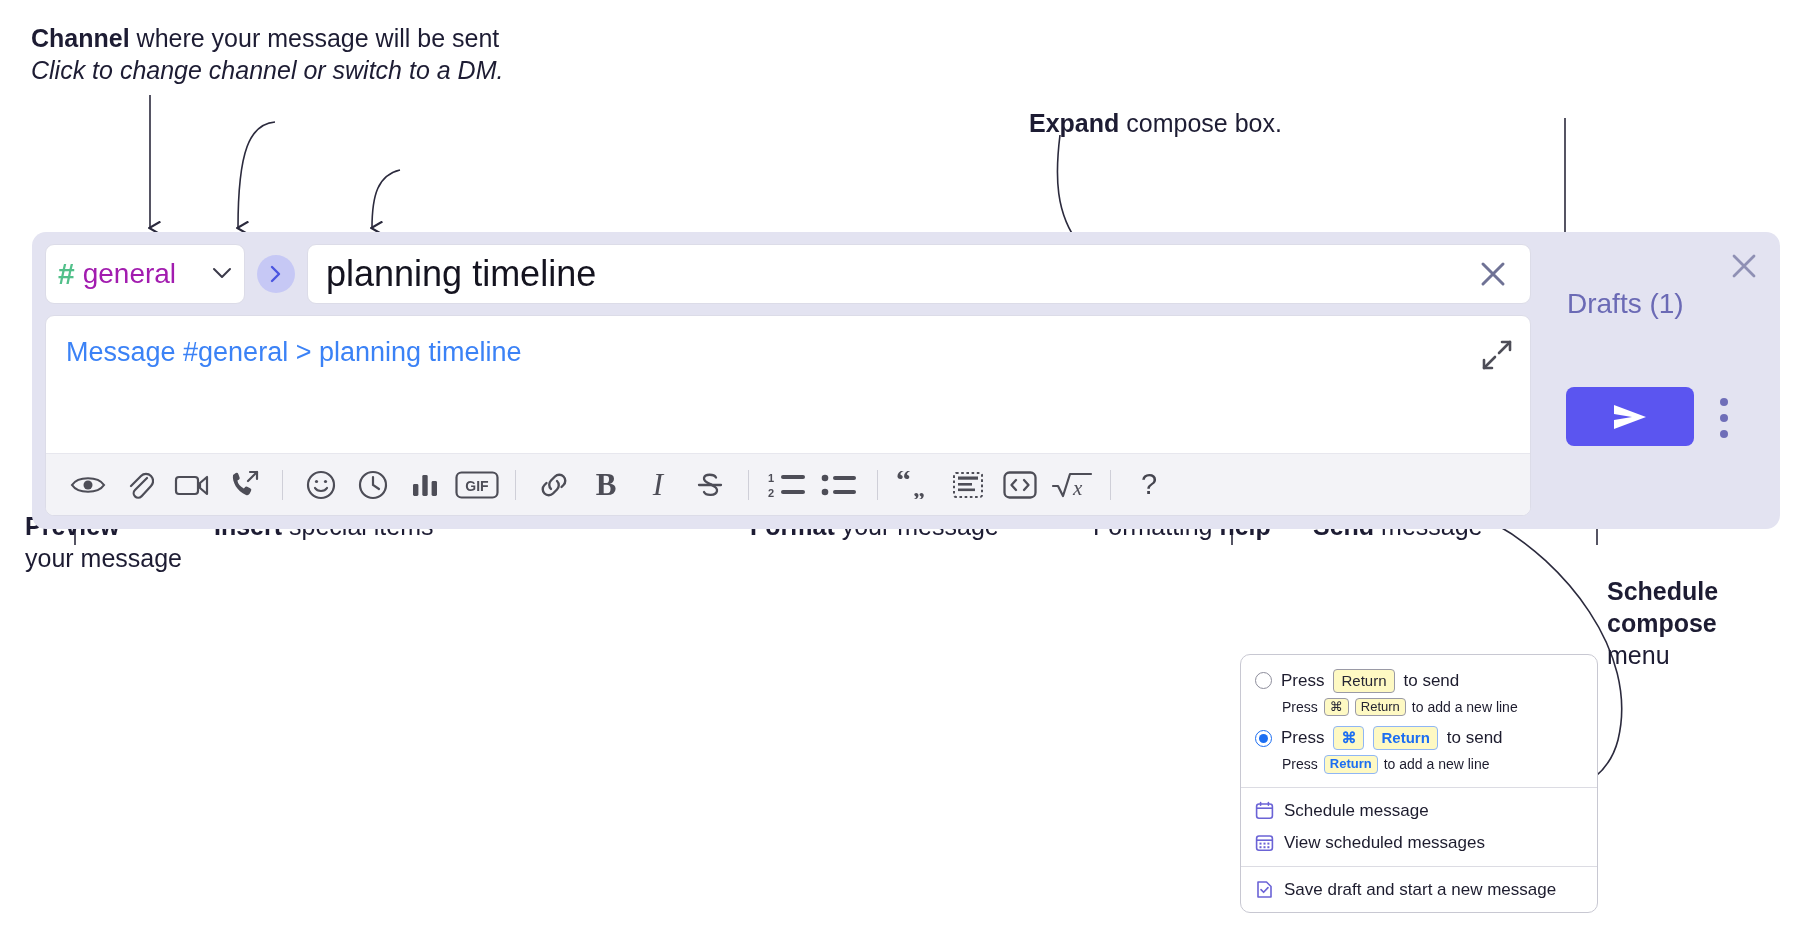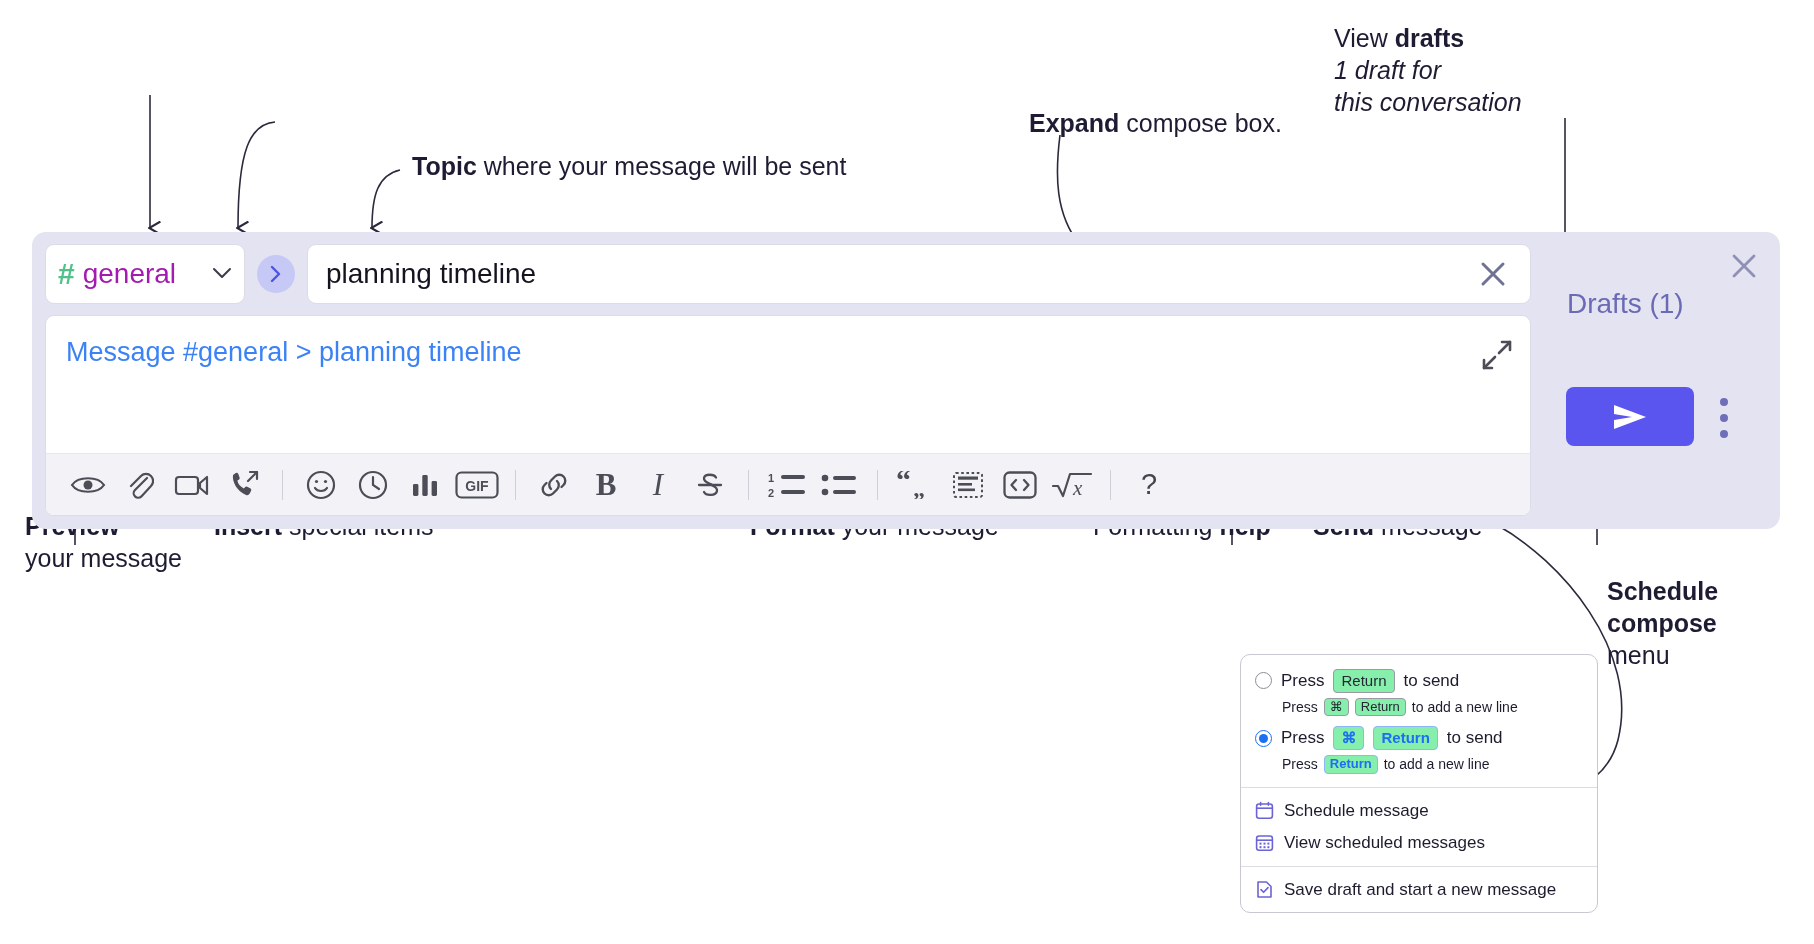--- a/index.html
+++ b/index.html
@@ -60,21 +60,21 @@
   }
   #goto-btn svg { display: block; }
   #topic-field {
     flex: 1; height: 60px;
     background: #ffffff;
     border: 1px solid #dcdce8;
     border-radius: 9px;
     display: flex; align-items: center;
     padding: 0 18px 0 18px;
   }
-  #topic-value { font-size: 28px; color: #14131f; flex: 1; }
+  #topic-value { font-size: 36px; color: #14131f; flex: 1; }
   #topic-clear { width: 38px; height: 38px; display: flex; align-items: center; justify-content: center; }
 
   
   #msgbox {
     margin-top: 11px;
     height: 201px;
     background: #ffffff;
     border: 1px solid #dcdce8;
     border-radius: 9px;
     position: relative;
@@ -132,21 +132,21 @@
   }
   .opt-row { display: flex; align-items: center; padding: 4px 14px; gap: 9px; }
   .opt-sub { display: flex; align-items: center; padding: 1px 14px 6px 41px; gap: 6px; font-size: 14px; }
   .radio { width: 17px; height: 17px; border-radius: 50%; border: 1.6px solid #8d8d9b; flex: 0 0 auto;
            display: flex; align-items: center; justify-content: center; }
   .radio.on { border-color: #1c6ef2; }
   .radio.on::after { content: ""; width: 9px; height: 9px; border-radius: 50%; background: #1c6ef2; }
   .key {
     border: 1px solid #9a9aa6; border-radius: 4px;
     padding: 1px 7px; font-size: 15px; line-height: 1.3;
-    color: #262634; background: #86efac; white-space: nowrap;
+    color: #262634; background: #fef9c3; white-space: nowrap;
   }
   .opt-sub .key { font-size: 13px; padding: 0px 5px; }
   .key.blue { border-color: #8fb6f5; color: #1c6ef2; font-weight: 700; }
   .opt-row .lbl { font-size: 17px; }
   .opt-sub .lbl { font-size: 14px; }
   .menu-div { height: 1px; background: #dcdce3; margin: 7px 0; }
   .menu-item { display: flex; align-items: center; gap: 10px; padding: 6px 14px; font-size: 17px; }
   .menu-item .mi-icon { width: 19px; height: 19px; flex: 0 0 auto; color: #6b63d6; }
   .menu-item .mi-icon svg { display: block; }
 </style>
@@ -188,35 +188,31 @@
                C882,493 886,490 899,490 L1175,490 C1188,490 1192,487 1192,468"></path>
 
       <path d="M1232,545 L1232,470" marker-end="url(#arrowUp)"></path>
 
       <path d="M1597,545 L1597,470" marker-end="url(#arrowUp)"></path>
 
       <path d="M1497,525 C1560,560 1640,650 1618,740 C1605,790 1555,800 1505,800"></path>
     </g>
   </svg>
 
-
-
-  <div class="anno" style="left:412px; top:150px;">
-    <b>Topic</b><span> where your message will be sent</span>
-  </div>
+  <div class="anno" style="left:31px; top:22px;">
+    <div><b>Channel</b><span> where your message will be sent</span></div>
+    <div><i>Click to change channel or switch to a DM.</i></div>
+  </div>
+
+
 
   <div class="anno" style="left:1029px; top:107px;">
     <b>Expand</b><span> compose box.</span>
   </div>
 
-  <div class="anno" style="left:1334px; top:22px;">
-    <div><span>View </span><b>drafts</b></div>
-    <div><i>1 draft for</i></div>
-    <div><i>this conversation</i></div>
-  </div>
 
   <div class="anno" style="left:25px; top:510px;">
     <div><b>Preview</b></div>
     <div><span>your message</span></div>
   </div>
 
   <div class="anno" style="left:214px; top:510px;">
     <b>Insert</b><span> special items</span>
   </div>
 

